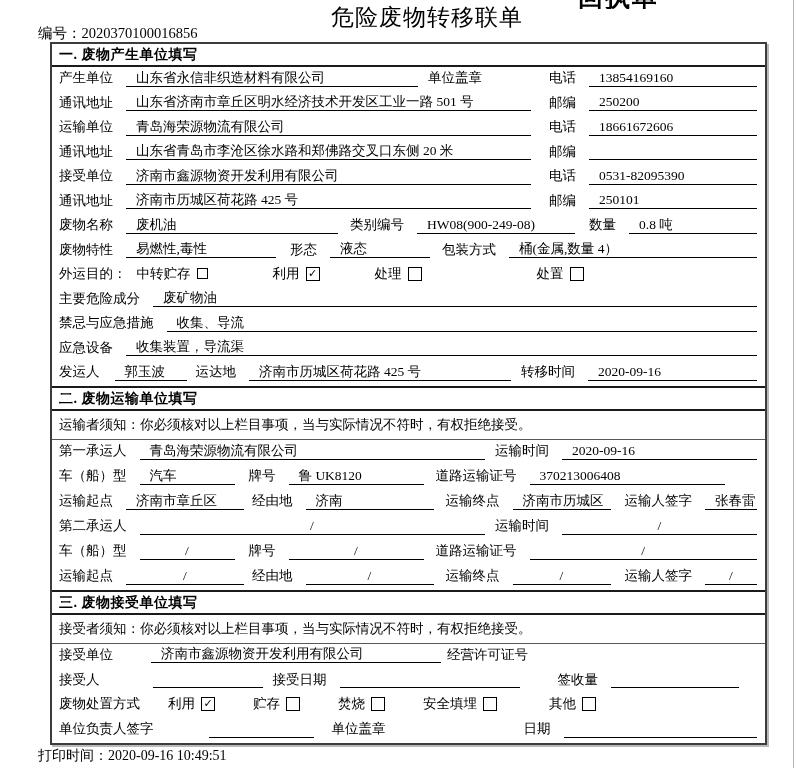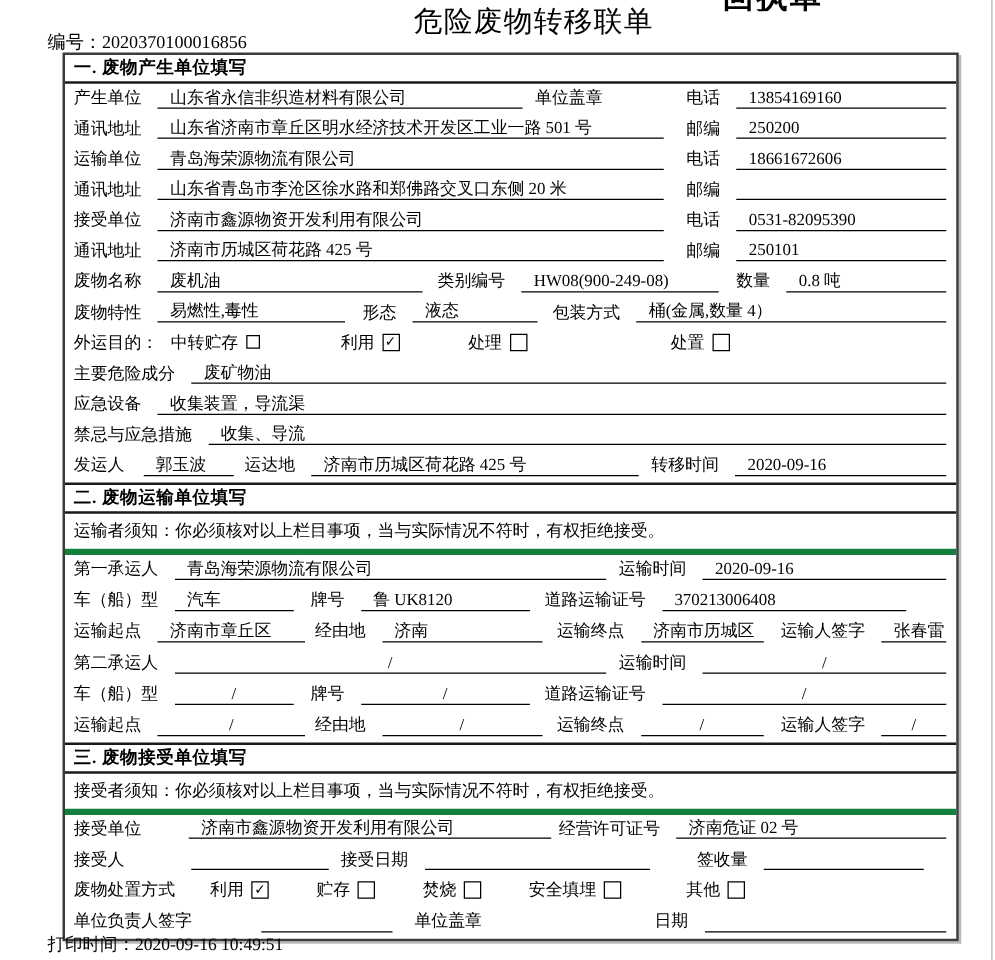--- a/index.html
+++ b/index.html
@@ -17,21 +17,21 @@
   .sec.mid{border-top:2px solid #1a1a1a;}
   .row{display:flex;align-items:center;height:25px;padding:0 8px 3px 7px;font-size:13.5px;box-sizing:border-box;}
   .row.s1{height:24.5px;}
   .row.s3{height:24.8px;}
   .lbl{white-space:nowrap;margin-right:13px;line-height:17px;}
   .val{border-bottom:1px solid #000;white-space:nowrap;padding:0 4px 0 10px;line-height:17px;
        height:18px;box-sizing:border-box;overflow:hidden;}
   .val.ctr{text-align:center;padding-left:4px;}
   .fill{flex:1;}
   .push{margin-left:auto;}
-  .notice{height:28px;line-height:28px;padding-left:7px;font-size:13.5px;border-bottom:5px solid #15803d;white-space:nowrap;}
+  .notice{height:28px;line-height:28px;padding-left:7px;font-size:13.5px;border-bottom:1px solid #15803d;white-space:nowrap;}
   .opt{display:inline-flex;align-items:center;white-space:nowrap;line-height:17px;}
   .cb{display:inline-flex;width:12px;height:12px;border:1px solid #000;align-items:center;justify-content:center;
       font-size:11px;line-height:1;font-family:"DejaVu Sans",sans-serif;margin-left:6px;flex:none;}
   .cb.sm{width:9px;height:9px;}
   .print{position:absolute;left:38px;top:747px;font-size:14px;white-space:nowrap;}
 </style>
 </head>
 <body>
 
 <div class="serial"><span>编号：</span><span>2020370100016856</span></div>
@@ -130,27 +130,27 @@
         <span class="cb"></span>
       </span>
   </div>
 
   <div class="row s1">
     <span class="lbl">主要危险成分</span>
     <span class="val fill">废矿物油</span>
   </div>
 
   <div class="row s1">
+    <span class="lbl">禁忌与应急措施</span>
+    <span class="val fill">收集、导流</span>
+  </div>
+
+  <div class="row s1">
     <span class="lbl">应急设备</span>
     <span class="val fill">收集装置，导流渠</span>
-  </div>
-
-  <div class="row s1">
-    <span class="lbl">禁忌与应急措施</span>
-    <span class="val fill">收集、导流</span>
   </div>
 
   <div class="row s1">
     <span class="lbl" style="margin-right:0">发运人</span>
     <span class="val" style="margin-left:15px;width:72px">郭玉波</span>
     <span class="lbl" style="margin-left:9px">运达地</span>
     <span class="val" style="width:262px">济南市历城区荷花路 425 号</span>
     <span class="lbl" style="margin-left:10px">转移时间</span>
     <span class="val fill">2020-09-16</span>
   </div>
@@ -212,21 +212,20 @@
     <span class="val ctr fill">/</span>
   </div>
 
   <div class="sec mid">三. 废物接受单位填写</div>
   <div class="notice">接受者须知：你必须核对以上栏目事项，当与实际情况不符时，有权拒绝接受。</div>
 
   <div class="row s3">
     <span class="lbl">接受单位</span>
     <span class="val" style="margin-left:25px;width:290px">济南市鑫源物资开发利用有限公司</span>
     <span class="lbl" style="margin-left:6px">经营许可证号</span>
-    <span class="val fill">济南危证 02 号</span>
   </div>
 
   <div class="row s3">
     <span class="lbl">接受人</span>
     <span class="val" style="margin-left:40px;width:110px"></span>
     <span class="lbl" style="margin-left:10px">接受日期</span>
     <span class="val" style="width:180px"></span>
     <span class="lbl" style="margin-left:38px">签收量</span>
     <span class="val" style="width:128px"></span>
   </div>

